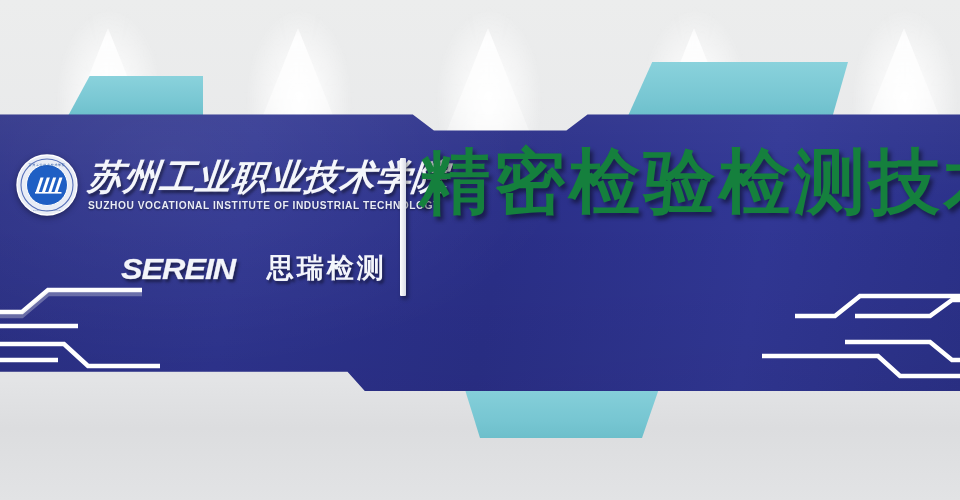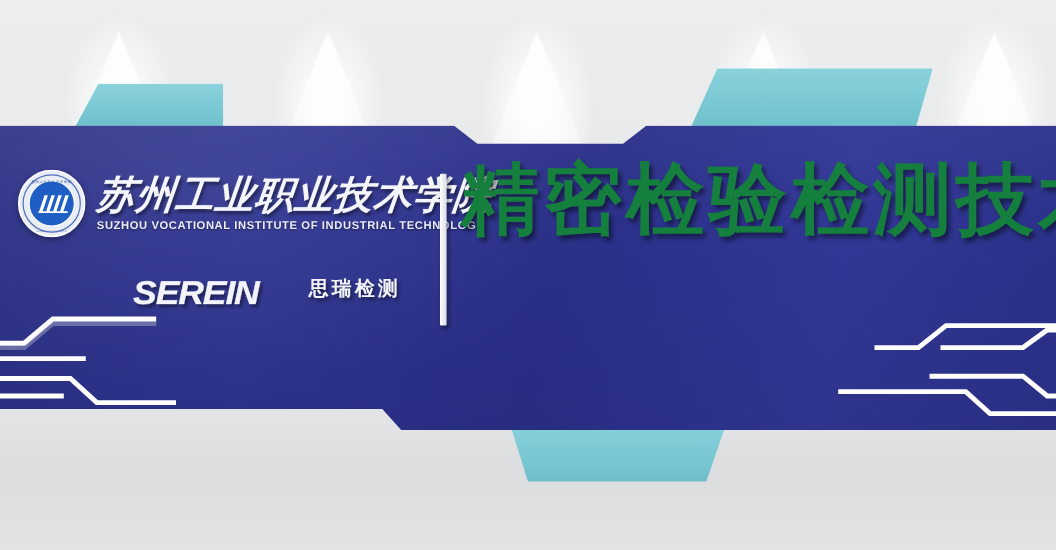--- a/index.html
+++ b/index.html
@@ -136,33 +136,33 @@
     font-weight:700;
     letter-spacing:0.55px;
     color:#e9ecf6;
     white-space:nowrap;
     text-shadow:0 1px 2px rgba(0,0,0,0.45);
     margin-top:2px;
   }
 
   .serein-row{
     position:absolute;left:105px;top:96px;
-    display:flex;align-items:flex-start;gap:14px;
+    display:flex;align-items:flex-end;
   }
   .serein-en{
     font-size:30px;font-weight:700;letter-spacing:-1px;
     color:#f2f4fa;
     font-style:italic;
     transform:scaleX(1.08);
     transform-origin:left center;
     text-shadow:2px 3px 3px rgba(0,0,0,0.45);
     -webkit-text-stroke:0.4px rgba(255,255,255,0.6);
   }
   .serein-cn{
-    font-size:18px;font-weight:700;letter-spacing:3px;
+    font-size:27px;font-weight:700;letter-spacing:3px;
     color:#f3f5fb;
     text-shadow:2px 3px 3px rgba(0,0,0,0.45);
     margin-left:40px;
   }
 
   .divider{
     position:absolute;left:400px;top:64px;
     width:6px;height:138px;
     background:linear-gradient(90deg,#ffffff,#d9dce6);
     border-radius:1px;

